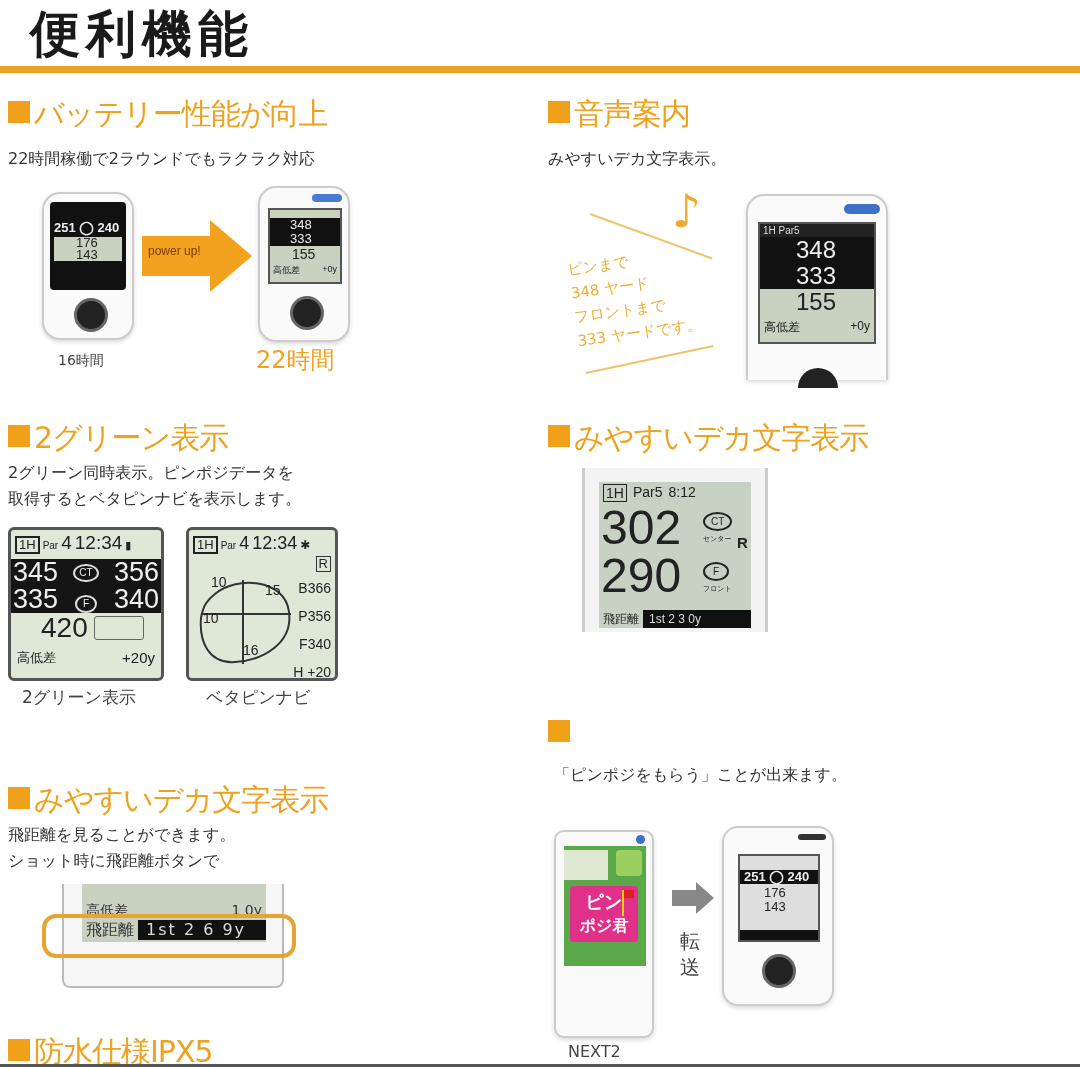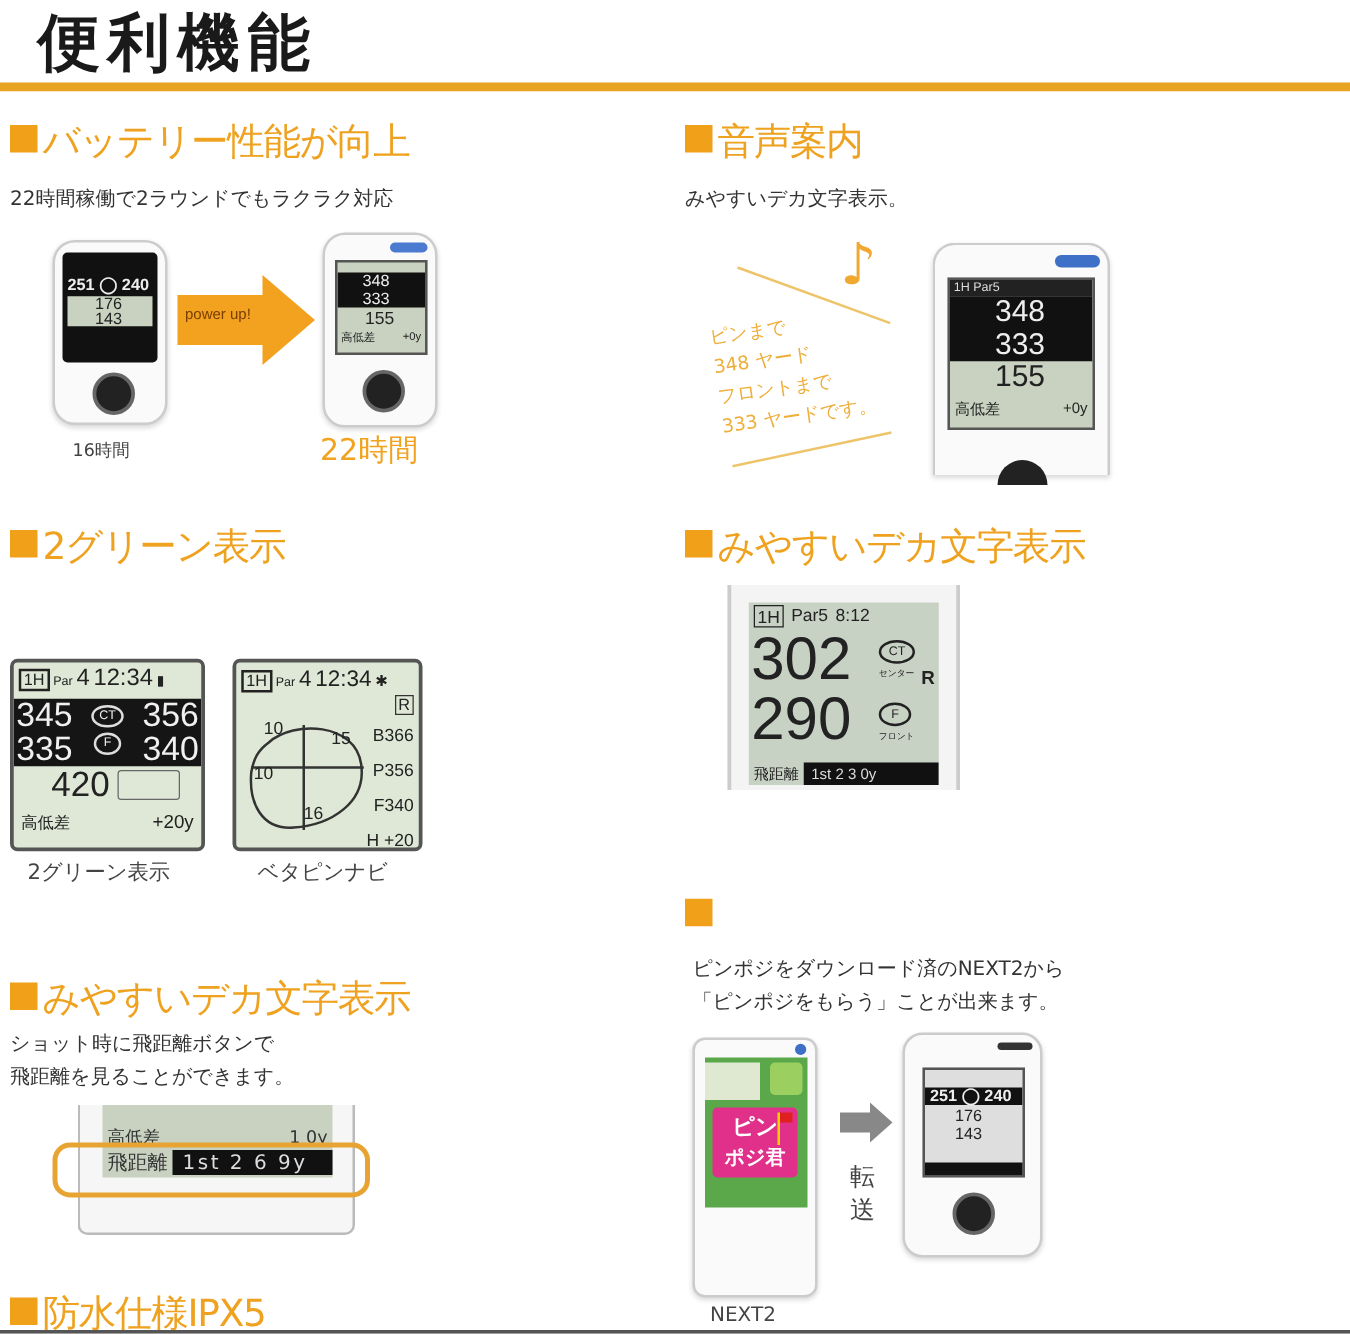--- a/index.html
+++ b/index.html
@@ -99,37 +99,39 @@
         <span>+0y</span>
       </div>
   </div>
   <div class="abs" style="left:50px;top:172px;width:40px;height:20px;border-radius:20px 20px 0 0;background:#222"></div>
 </div>
 
 <div class="abs sec-h" style="left:8px;top:420px">
   <span class="sq"></span><span>2グリーン表示</span>
 </div>
 <div class="abs desc" style="left:8px;top:460px">
+  <div>2グリーン同時表示。ピンポジデータを</div>
+  <div>取得するとベタピンナビを表示します。</div>
 </div>
 
 <div class="abs lcd-panel" style="left:8px;top:527px;width:156px;height:154px">
   <div style="display:flex;align-items:baseline;gap:3px;padding:2px 4px;font-size:19px;line-height:22px">
     <span style="border:2px solid #222;font-size:13px;padding:0 2px;line-height:14px">1H</span>
     <span style="font-size:10px">Par</span>
     <span>4</span>
     <span>12:34</span>
     <span style="font-size:11px">▮</span>
   </div>
   <div style="background:#151515;color:#f0f0f0;font-size:27px;line-height:27px;padding:0 2px">
     <div style="display:flex;justify-content:space-between;align-items:center">
       <span>345</span>
       <span style="border:2px solid #ddd;border-radius:50%;font-size:10px;padding:1px 4px;line-height:12px">CT</span>
       <span>356</span>
     </div>
-    <div style="display:flex;justify-content:space-between;align-items:flex-start">
+    <div style="display:flex;justify-content:space-between;align-items:flex-end">
       <span>335</span>
       <span style="border:2px solid #ddd;border-radius:50%;font-size:10px;padding:1px 6px;line-height:12px">F</span>
       <span>340</span>
     </div>
   </div>
   <div style="display:flex;align-items:center;padding-left:30px;font-size:28px;line-height:30px">
     <span>420</span>
     <span style="display:inline-block;width:50px;height:24px;border:1px solid #666;margin-left:6px;border-radius:3px"></span>
   </div>
   <div style="display:flex;justify-content:space-between;padding:6px 6px 0 6px;font-size:13px">
@@ -187,22 +189,22 @@
       <span style="padding:0 4px">飛距離</span>
       <span style="flex:1;background:#111;color:#ddd;padding-left:6px">1st 2 3 0y</span>
     </div>
   </div>
 </div>
 
 <div class="abs sec-h" style="left:8px;top:782px">
   <span class="sq"></span><span>みやすいデカ文字表示</span>
 </div>
 <div class="abs desc" style="left:8px;top:822px">
+  <div>飛距離を見ることができます。</div>
   <div>ショット時に飛距離ボタンで</div>
-  <div>飛距離を見ることができます。</div>
 </div>
 <div class="abs" style="left:62px;top:884px;width:222px;height:104px;background:#f6f6f6;border:2px solid #bbb;border-top:none;border-radius:0 0 8px 8px">
   <div class="abs" style="left:18px;top:0;width:184px;height:58px;background:#c9d2c0">
     <div style="display:flex;justify-content:space-between;padding:18px 4px 0 4px;font-size:14px;color:#333;line-height:16px">
       <span>高低差</span>
       <span>1 0y</span>
     </div>
     <div style="display:flex;font-size:16px;line-height:20px;margin-top:2px">
       <span style="padding:0 4px;color:#333">飛距離</span>
       <span style="flex:1;background:#111;color:#ddd;padding-left:8px;letter-spacing:2px">1st 2 6 9y</span>
@@ -212,21 +214,20 @@
 <div class="abs" style="left:42px;top:914px;width:254px;height:44px;border:4px solid #e8a433;border-radius:14px"></div>
 
 <div class="abs sec-h" style="left:8px;top:1034px">
   <span class="sq"></span><span>防水仕様IPX5</span>
 </div>
 
 <div class="abs sec-h" style="left:548px;top:716px;font-size:26px">
   <span class="sq"></span>
 </div>
 <div class="abs desc" style="left:554px;top:762px">
-  <div>ピンポジをダウンロード済のNEXT2から</div>
   <div>「ピンポジをもらう」ことが出来ます。</div>
 </div>
 
 <div class="abs device" style="left:554px;top:830px;width:100px;height:208px;border-radius:10px">
   <div class="abs" style="left:8px;top:14px;width:82px;height:120px;background:#5aa84a">
     <div class="abs" style="left:0;top:4px;width:44px;height:30px;background:#dfe8d0"></div>
     <div class="abs" style="left:52px;top:4px;width:26px;height:26px;background:#9bd060;border-radius:4px"></div>
     <div class="abs" style="left:6px;top:40px;width:68px;height:56px;background:#e0308a;border-radius:4px;color:#fff;font-weight:bold;font-size:18px;line-height:24px;text-align:center;padding-top:4px">
       <div>ピン</div>
       <div style="font-size:16px">ポジ君</div>

